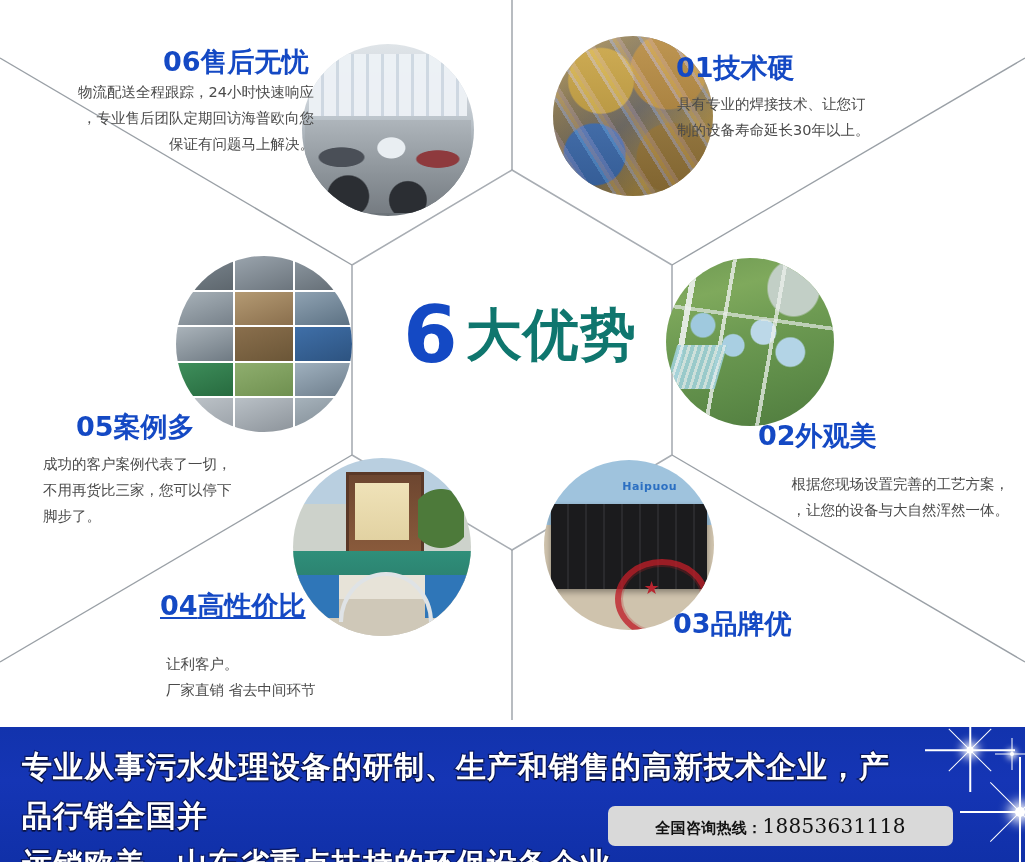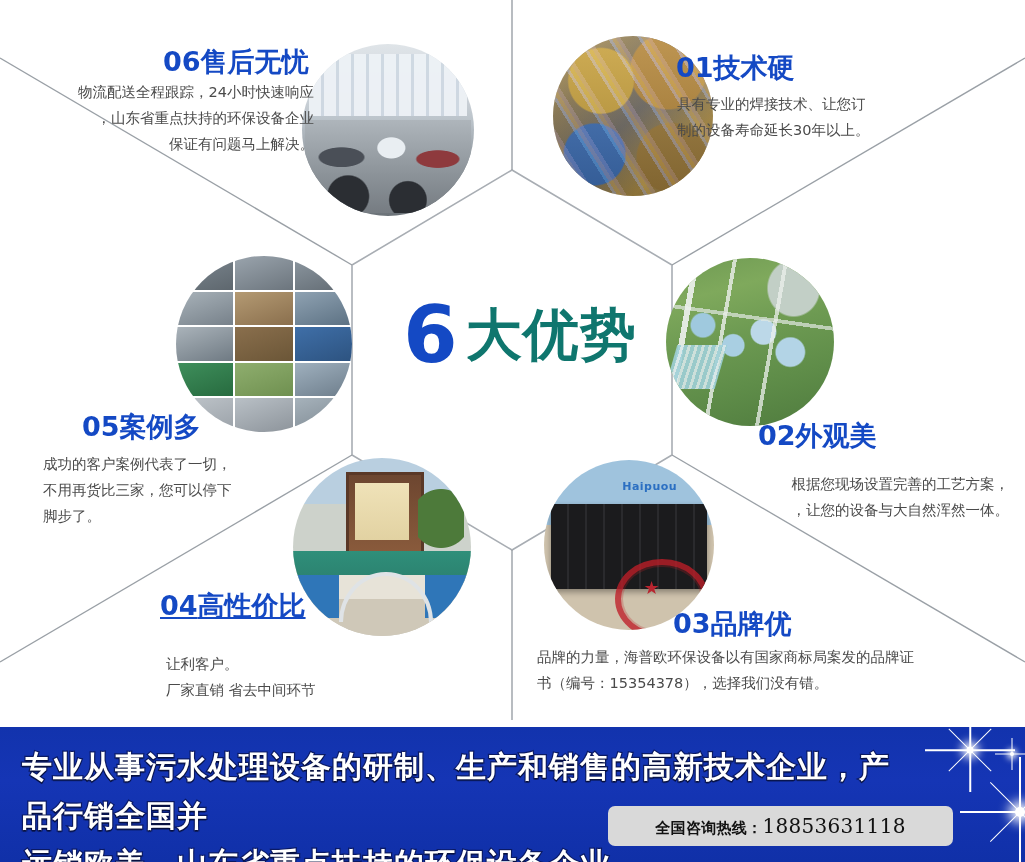--- a/index.html
+++ b/index.html
@@ -230,21 +230,21 @@
   </div>
 
   <div class="circle" style="left:302px;top:44px;width:172px;height:172px;">
     <div class="ph ph-office"></div>
   </div>
   <div class="hd" style="left:163px;top:44px;">
     <span>06</span><span>售后无忧</span>
   </div>
   <div class="pg" style="left:22px;top:80px;width:292px;text-align:right;">
     <div>物流配送全程跟踪，24小时快速响应</div>
-    <div>，山东省重点扶持的环保设备企业</div>
+    <div>，专业售后团队定期回访海普欧向您</div>
     <div>保证有问题马上解决。</div>
   </div>
 
   <div class="circle" style="left:553px;top:36px;width:160px;height:160px;">
     <div class="ph ph-weld"></div>
   </div>
   <div class="hd" style="left:676px;top:50px;">
     <span>01</span><span>技术硬</span>
   </div>
   <div class="pg" style="left:677px;top:92px;width:310px;text-align:left;">
@@ -264,21 +264,21 @@
       <i style="background:linear-gradient(160deg,#8a6f4d,#6b5637)"></i>
       <i style="background:linear-gradient(160deg,#3f6fa8,#2d5380)"></i>
       <i style="background:linear-gradient(160deg,#3f8f5c,#276b3f)"></i>
       <i style="background:linear-gradient(160deg,#8fae6e,#6f9050)"></i>
       <i style="background:linear-gradient(160deg,#9fb0be,#6d7d8b)"></i>
       <i style="background:linear-gradient(160deg,#c0c6cb,#9aa1a8)"></i>
       <i style="background:linear-gradient(160deg,#b9c0c6,#8d949b)"></i>
       <i style="background:linear-gradient(160deg,#a6b2bb,#7a858e)"></i>
     </div>
   </div>
-  <div class="hd" style="left:82px;top:409px;">
+  <div class="hd" style="left:76px;top:409px;">
     <span>05</span><span>案例多</span>
   </div>
   <div class="pg" style="left:43px;top:452px;width:260px;text-align:left;">
     <div>成功的客户案例代表了一切，</div>
     <div>不用再货比三家，您可以停下</div>
     <div>脚步了。</div>
   </div>
 
   <div class="circle" style="left:666px;top:258px;width:168px;height:168px;">
     <div class="ph ph-aerial"></div>
@@ -311,24 +311,20 @@
 
   <div class="circle" style="left:544px;top:460px;width:170px;height:170px;">
     <div class="ph ph-tank">
       <div class="tank-logo">Haipuou</div>
       <div class="stamp-star">★</div>
     </div>
   </div>
   <div class="hd" style="left:673px;top:606px;">
     <span>03</span><span>品牌优</span>
   </div>
-  <div class="pg" style="left:537px;top:645px;width:455px;text-align:left;">
-    <div>品牌的力量，海普欧环保设备以有国家商标局案发的品牌证</div>
-    <div>书（编号：15354378），选择我们没有错。</div>
-  </div>
 
   <div class="banner">
     <div class="spark" style="left:960px;top:25px;width:120px;height:120px;">
       <b style="width:120px;height:2px;"></b>
       <b style="width:2px;height:110px;"></b>
       <b style="width:84px;height:1px;transform:translate(-50%,-50%) rotate(45deg);"></b>
       <b style="width:84px;height:1px;transform:translate(-50%,-50%) rotate(-45deg);"></b>
       <b style="width:10px;height:10px;border-radius:50%;box-shadow:0 0 12px 6px #fff;"></b>
     </div>
     <div class="spark" style="left:925px;top:-22px;width:90px;height:90px;">

